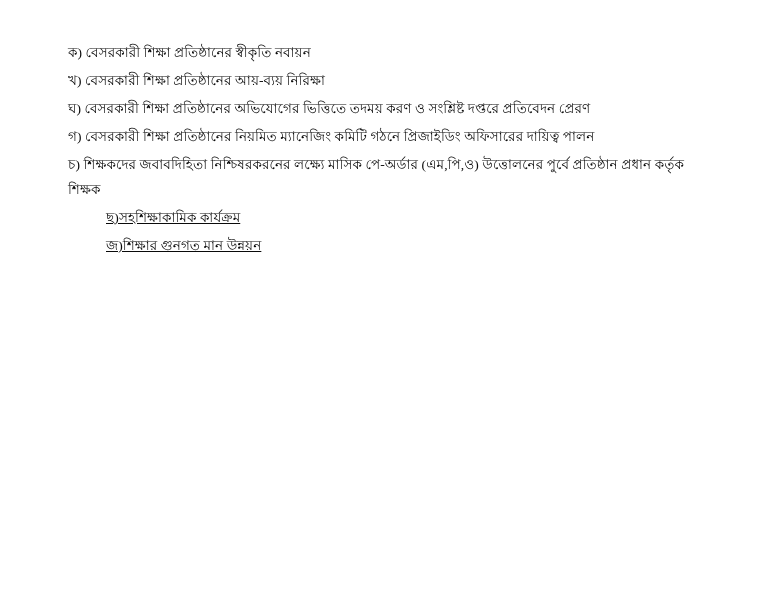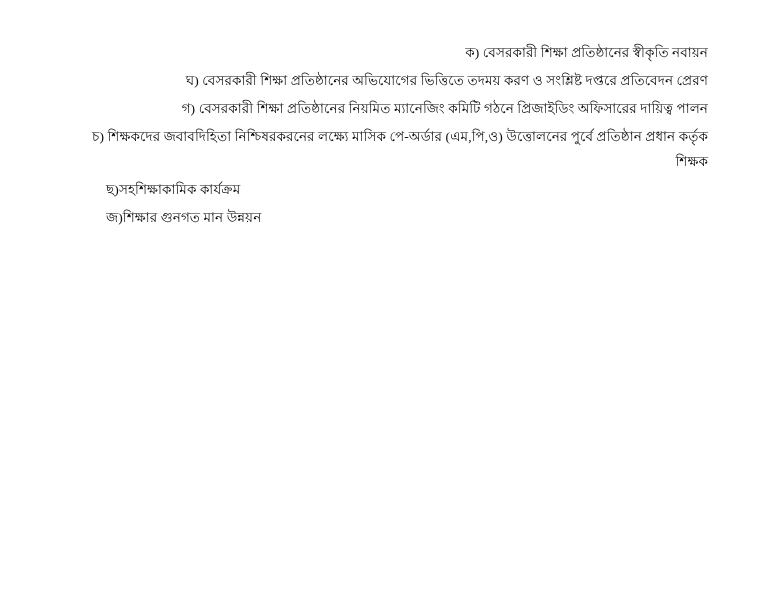--- a/index.html
+++ b/index.html
@@ -27,39 +27,40 @@
   .line {
     font-size: 13.5px;
     line-height: 25px;
     letter-spacing: 0.1px;
     white-space: pre-wrap;
     margin: 0 0 3px 0;
     color: #0a0a0a;
   }
   .line.indent-1 {
     margin-left: 0;
-    text-align: right;
   }
   .line.indent-2 {
     margin-left: 2px;
   }
   .line.indent-3 {
     margin-left: 38px;
+    text-decoration: underline;
   }
   .line.wrap {
     text-indent: 0;
   }
 </style>
 </head>
 <body>
 
 <div class="page">
   <div class="doc-body">
 
     <p class="line indent-1">ক) বেসরকারী শিক্ষা প্রতিষ্ঠানের স্বীকৃতি নবায়ন</p>
+    <p class="line indent-1">খ) বেসরকারী শিক্ষা প্রতিষ্ঠানের আয়-ব্যয় নিরিক্ষা</p>
     <p class="line indent-1">ঘ) বেসরকারী শিক্ষা প্রতিষ্ঠানের অভিযোগের ভিত্তিতে তদময় করণ ও সংশ্লিষ্ট দপ্তরে প্রতিবেদন প্রেরণ</p>
     <p class="line indent-1">গ) বেসরকারী শিক্ষা প্রতিষ্ঠানের নিয়মিত ম্যানেজিং কমিটি গঠনে প্রিজাইডিং অফিসারের দায়িত্ব পালন</p>
     <p class="line indent-1">চ) শিক্ষকদের জবাবদিহিতা নিশ্চিষরকরনের লক্ষ্যে মাসিক পে-অর্ডার (এম,পি,ও) উত্তোলনের পুর্বে প্রতিষ্ঠান প্রধান কর্তৃক শিক্ষক</p>
     <p class="line indent-3">ছ)সহশিক্ষাকামিক কার্যক্রম</p>
     <p class="line indent-3">জ)শিক্ষার গুনগত মান উন্নয়ন</p>
 
   </div>
 </div>
 
 </body></html>

